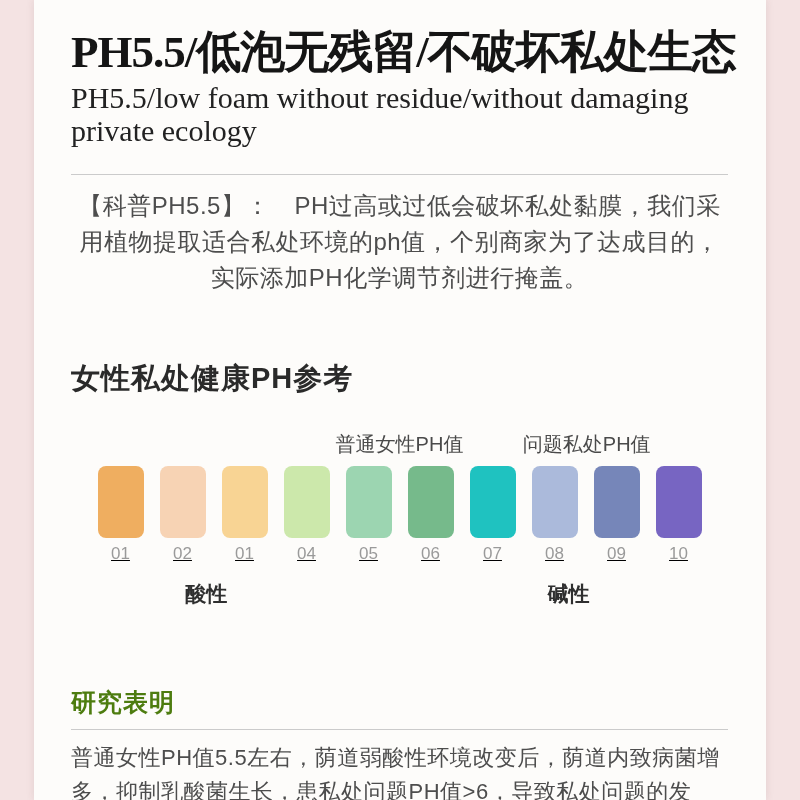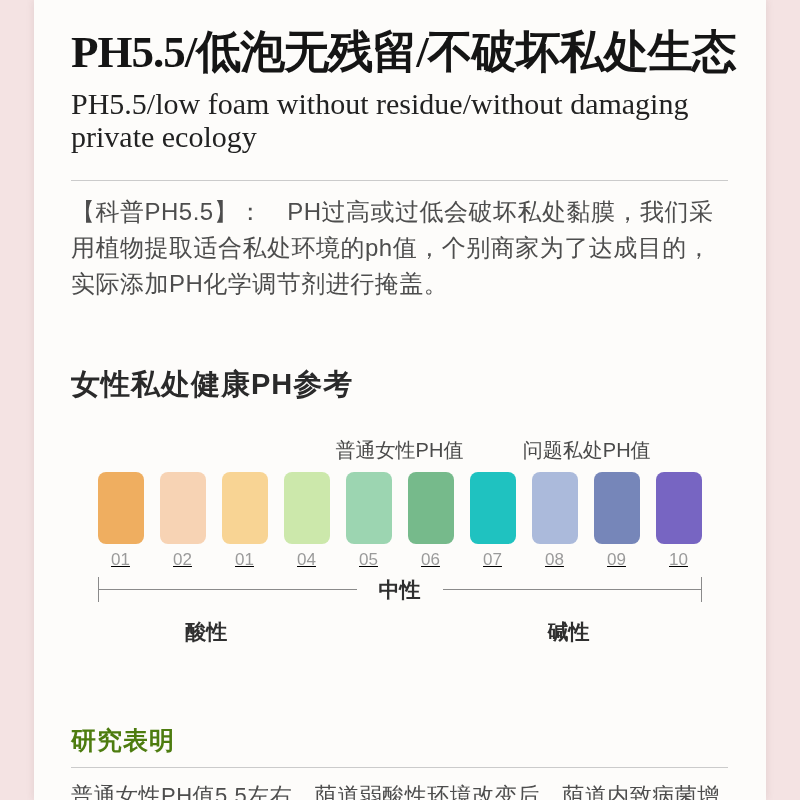--- a/index.html
+++ b/index.html
@@ -26,35 +26,36 @@
     letter-spacing: -1px;
     white-space: nowrap;
     line-height: 1.16;
   }
   .sub-title {
     font-family: "Liberation Serif", "DejaVu Serif", serif;
     font-size: 30px;
     font-weight: 400;
     color: #222222;
     line-height: 1.1;
-    margin-top: 9px;
+    margin-top: 3px;
     width: 640px;
   }
   .divider {
     border: none;
     border-top: 1px solid #cbcbcb;
     margin-top: 27px;
   }
   
   .intro-text {
     margin-top: 13px;
     font-size: 24px;
     line-height: 36px;
     color: #4d4d4d;
     letter-spacing: 0.5px;
+    text-align: center;
   }
   
   .chart { margin-top: 63px; }
   .chart-title {
     font-size: 29px;
     font-weight: 700;
     color: #2a2a2a;
     letter-spacing: 1px;
   }
   .chart-body {
@@ -193,27 +194,20 @@
           <div class="swatch-num">01</div>
           <div class="swatch-num">04</div>
           <div class="swatch-num">05</div>
           <div class="swatch-num">06</div>
           <div class="swatch-num">07</div>
           <div class="swatch-num">08</div>
           <div class="swatch-num">09</div>
           <div class="swatch-num">10</div>
         </div>
 
-      <div class="bracket">
-        <div class="tick"></div>
-        <div class="line"></div>
-        <div class="neutral">中性</div>
-        <div class="line"></div>
-        <div class="tick"></div>
-      </div>
 
       <div class="acid-row">
         <span class="acid-label">酸性</span>
         <span class="alkaline-label">碱性</span>
       </div>
     </div>
   </div>
 
   <div class="research">
     <div class="research-heading">研究表明</div>

